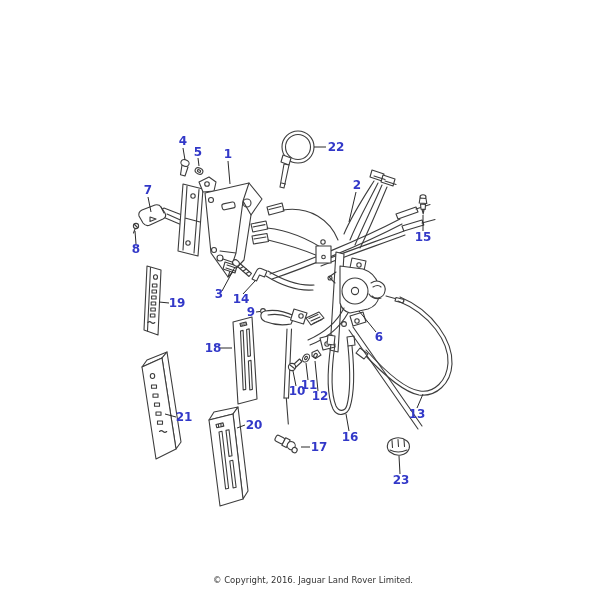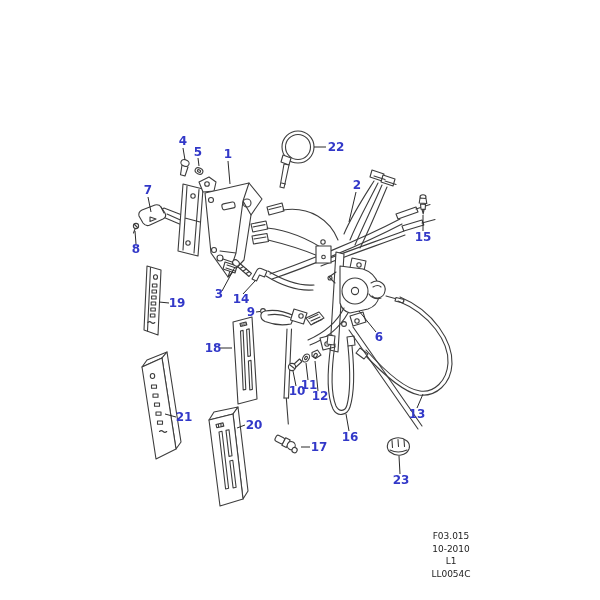--- a/index.html
+++ b/index.html
@@ -296,21 +296,16 @@
     <text class="callout" x="319" y="451">17</text>
     <text class="callout" x="213" y="352">18</text>
     <text class="callout" x="177" y="307">19</text>
     <text class="callout" x="254" y="429">20</text>
     <text class="callout" x="184" y="421">21</text>
     <text class="callout" x="336" y="151">22</text>
     <text class="callout" x="401" y="484">23</text>
   </g>
 </svg>
 
-<div class="refblock">
-  <div>F03.015</div>
-  <div>10-2010</div>
-  <div>L1</div>
-  <div>LL0054C</div>
+
+<div class="copyright">© Copyright, 2016. Jaguar Land Rover Limited.</div>
+
 </div>
 
-
-</div>
-
 </body></html>

